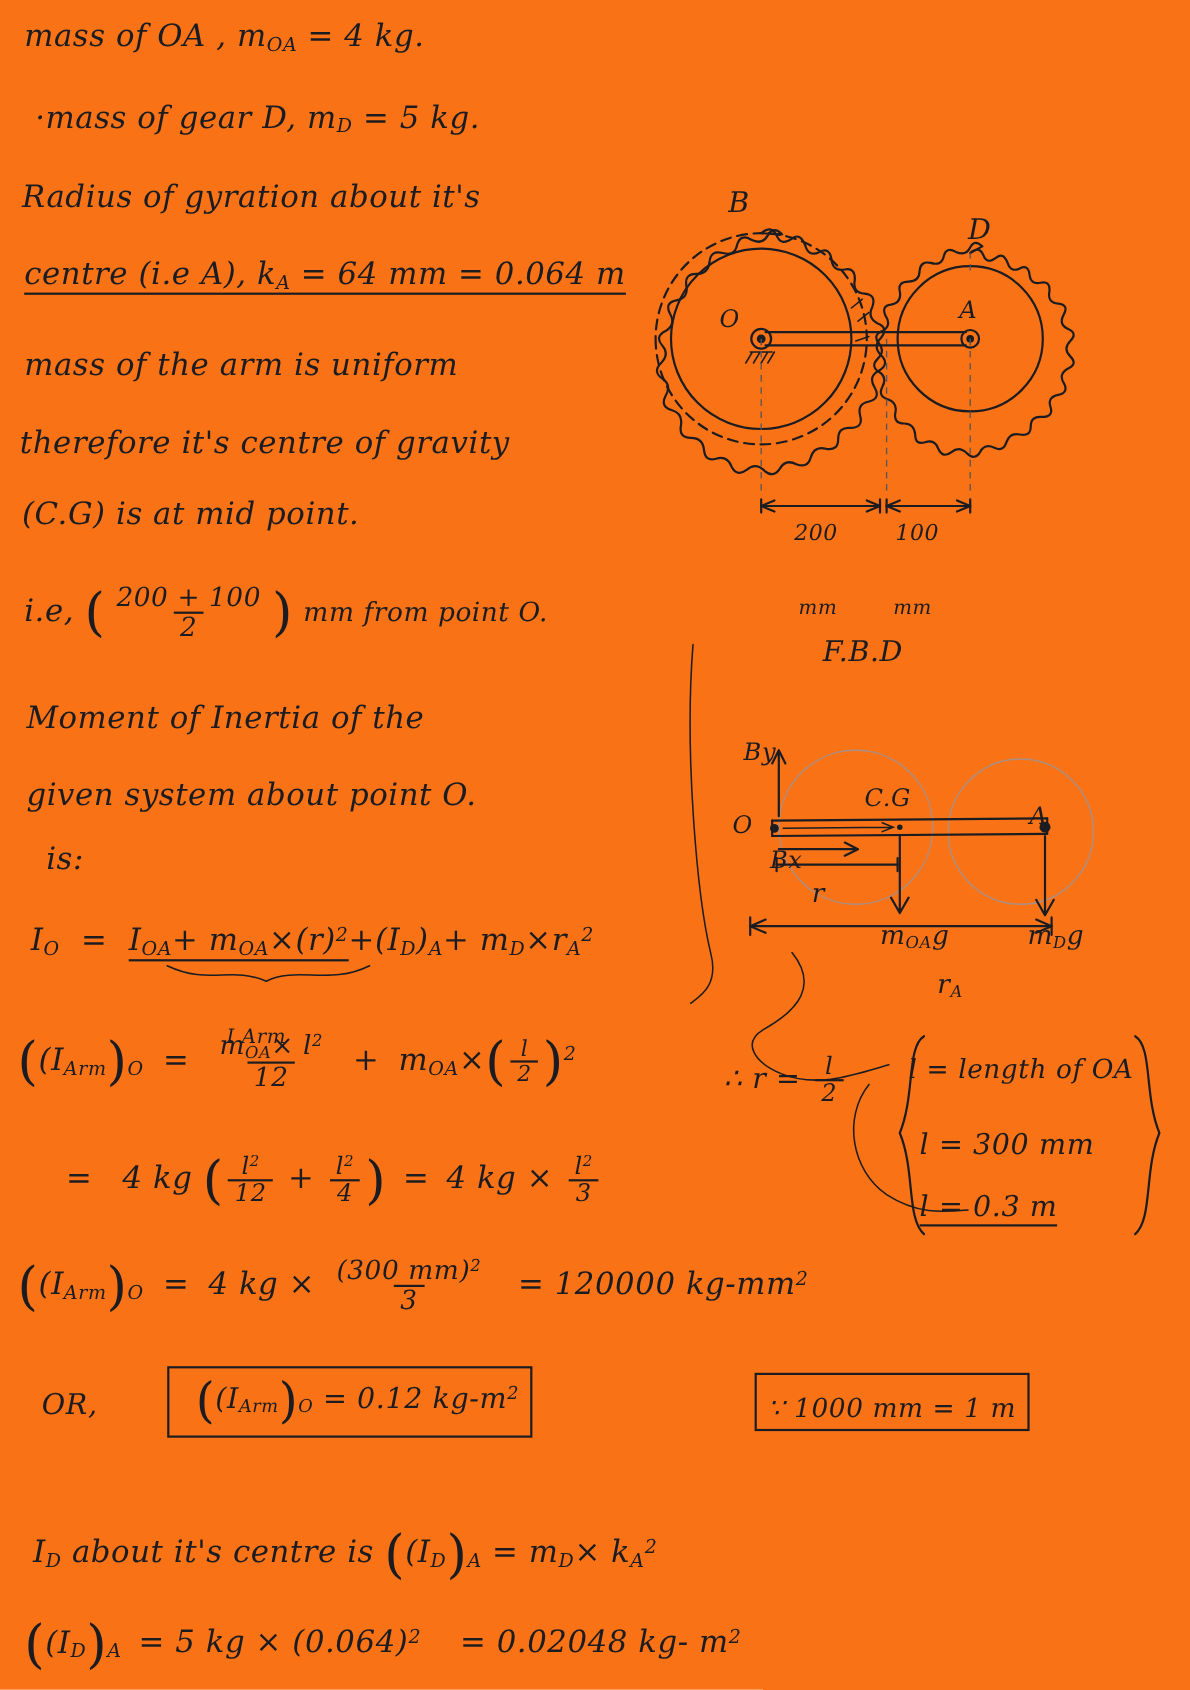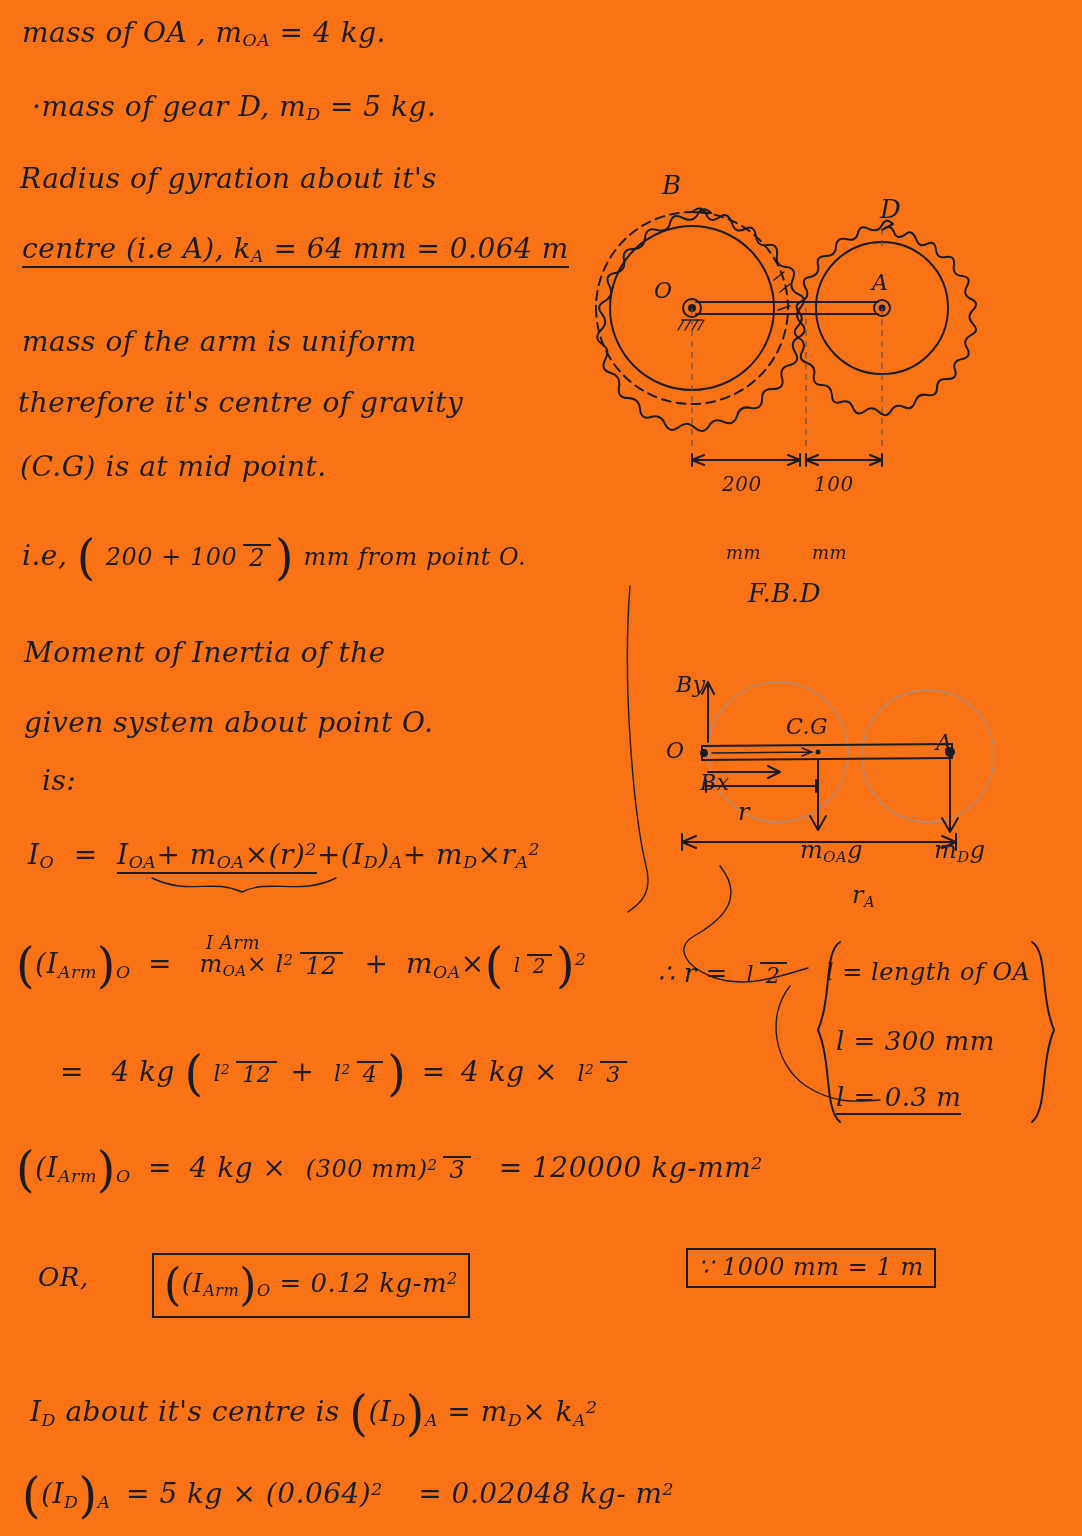--- a/index.html
+++ b/index.html
@@ -33,47 +33,46 @@
   .s26 { font-size: 26px; }
   .s24 { font-size: 24px; }
   .s22 { font-size: 22px; }
   .s20 { font-size: 20px; }
   .s18 { font-size: 18px; margin-top: 36px; }
   sub { font-size: 0.62em; vertical-align: -0.25em; }
   sup { font-size: 0.62em; vertical-align: 0.5em; }
 
   .frac {
     display: inline-flex;
-    flex-direction: row;
+    flex-direction: column;
     align-items: center;
     vertical-align: middle;
     line-height: 1.05;
     margin: 0 4px;
   }
   .frac .num { padding: 0 6px; }
   .frac .den { padding: 0 6px; border-top: 2px solid #1b1c22; }
 
   .paren-big {
     font-size: 1.7em;
     vertical-align: -0.18em;
     font-style: normal;
   }
 
   .uline { border-bottom: 2px solid #1b1c22; padding-bottom: 1px; }
   .box {
     border: 2px solid #1b1c22;
-    padding: 4px 10px 6px 10px;
+    padding: 4px 10px 6px 24px;
     display: inline-block;
-    margin-top: 11px;
   }
   .sq-brk {
     display: inline-block;
     border: 2px solid #1b1c22;
     border-top-color: #1b1c22;
-    padding: 3px 10px 5px 10px;
+    padding: 16px 10px 5px 10px;
   }
   svg { position: absolute; overflow: visible; }
   .ink { stroke: #1b1c22; fill: none; stroke-width: 2; stroke-linecap: round; stroke-linejoin: round; }
   .ink-thin { stroke: #1b1c22; fill: none; stroke-width: 1.4; stroke-linecap: round; }
   .ink-dash { stroke: #55565c; fill: none; stroke-width: 1.2; stroke-dasharray: 6 5; }
   .ink-faint { stroke: #a98f86; fill: none; stroke-width: 1.3; }
   .fill-ink { fill: #1b1c22; }
 </style>
 </head>
 <body>
@@ -87,21 +86,21 @@
   <div class="hw s28" style="left:32px; top:90px;">
     <span>·mass of gear D, m</span><sub>D</sub><span> = 5 kg.</span>
   </div>
 
   <div class="hw s28" style="left:20px; top:162px;">Radius of gyration about it's</div>
 
   <div class="hw s28" style="left:22px; top:232px;">
     <span class="uline"><span>centre (i.e A),  k</span><sub>A</sub><span> = 64 mm = 0.064 m</span></span>
   </div>
 
-  <div class="hw s28" style="left:22px; top:325px;">mass of the arm is uniform</div>
+  <div class="hw s28" style="left:22px; top:315px;">mass of the arm is uniform</div>
   <div class="hw s28" style="left:18px; top:386px;">therefore it's  centre of gravity</div>
   <div class="hw s28" style="left:20px; top:450px;">(C.G) is at mid point.</div>
 
   <div class="hw s28" style="left:22px; top:530px;">
     <span>i.e,</span>
     <span class="paren-big">(</span><span class="frac s24">
         <span class="num">200 + 100</span>
         <span class="den">2</span>
       </span><span class="paren-big">)</span>
     <span class="s24">mm from point O.</span>

